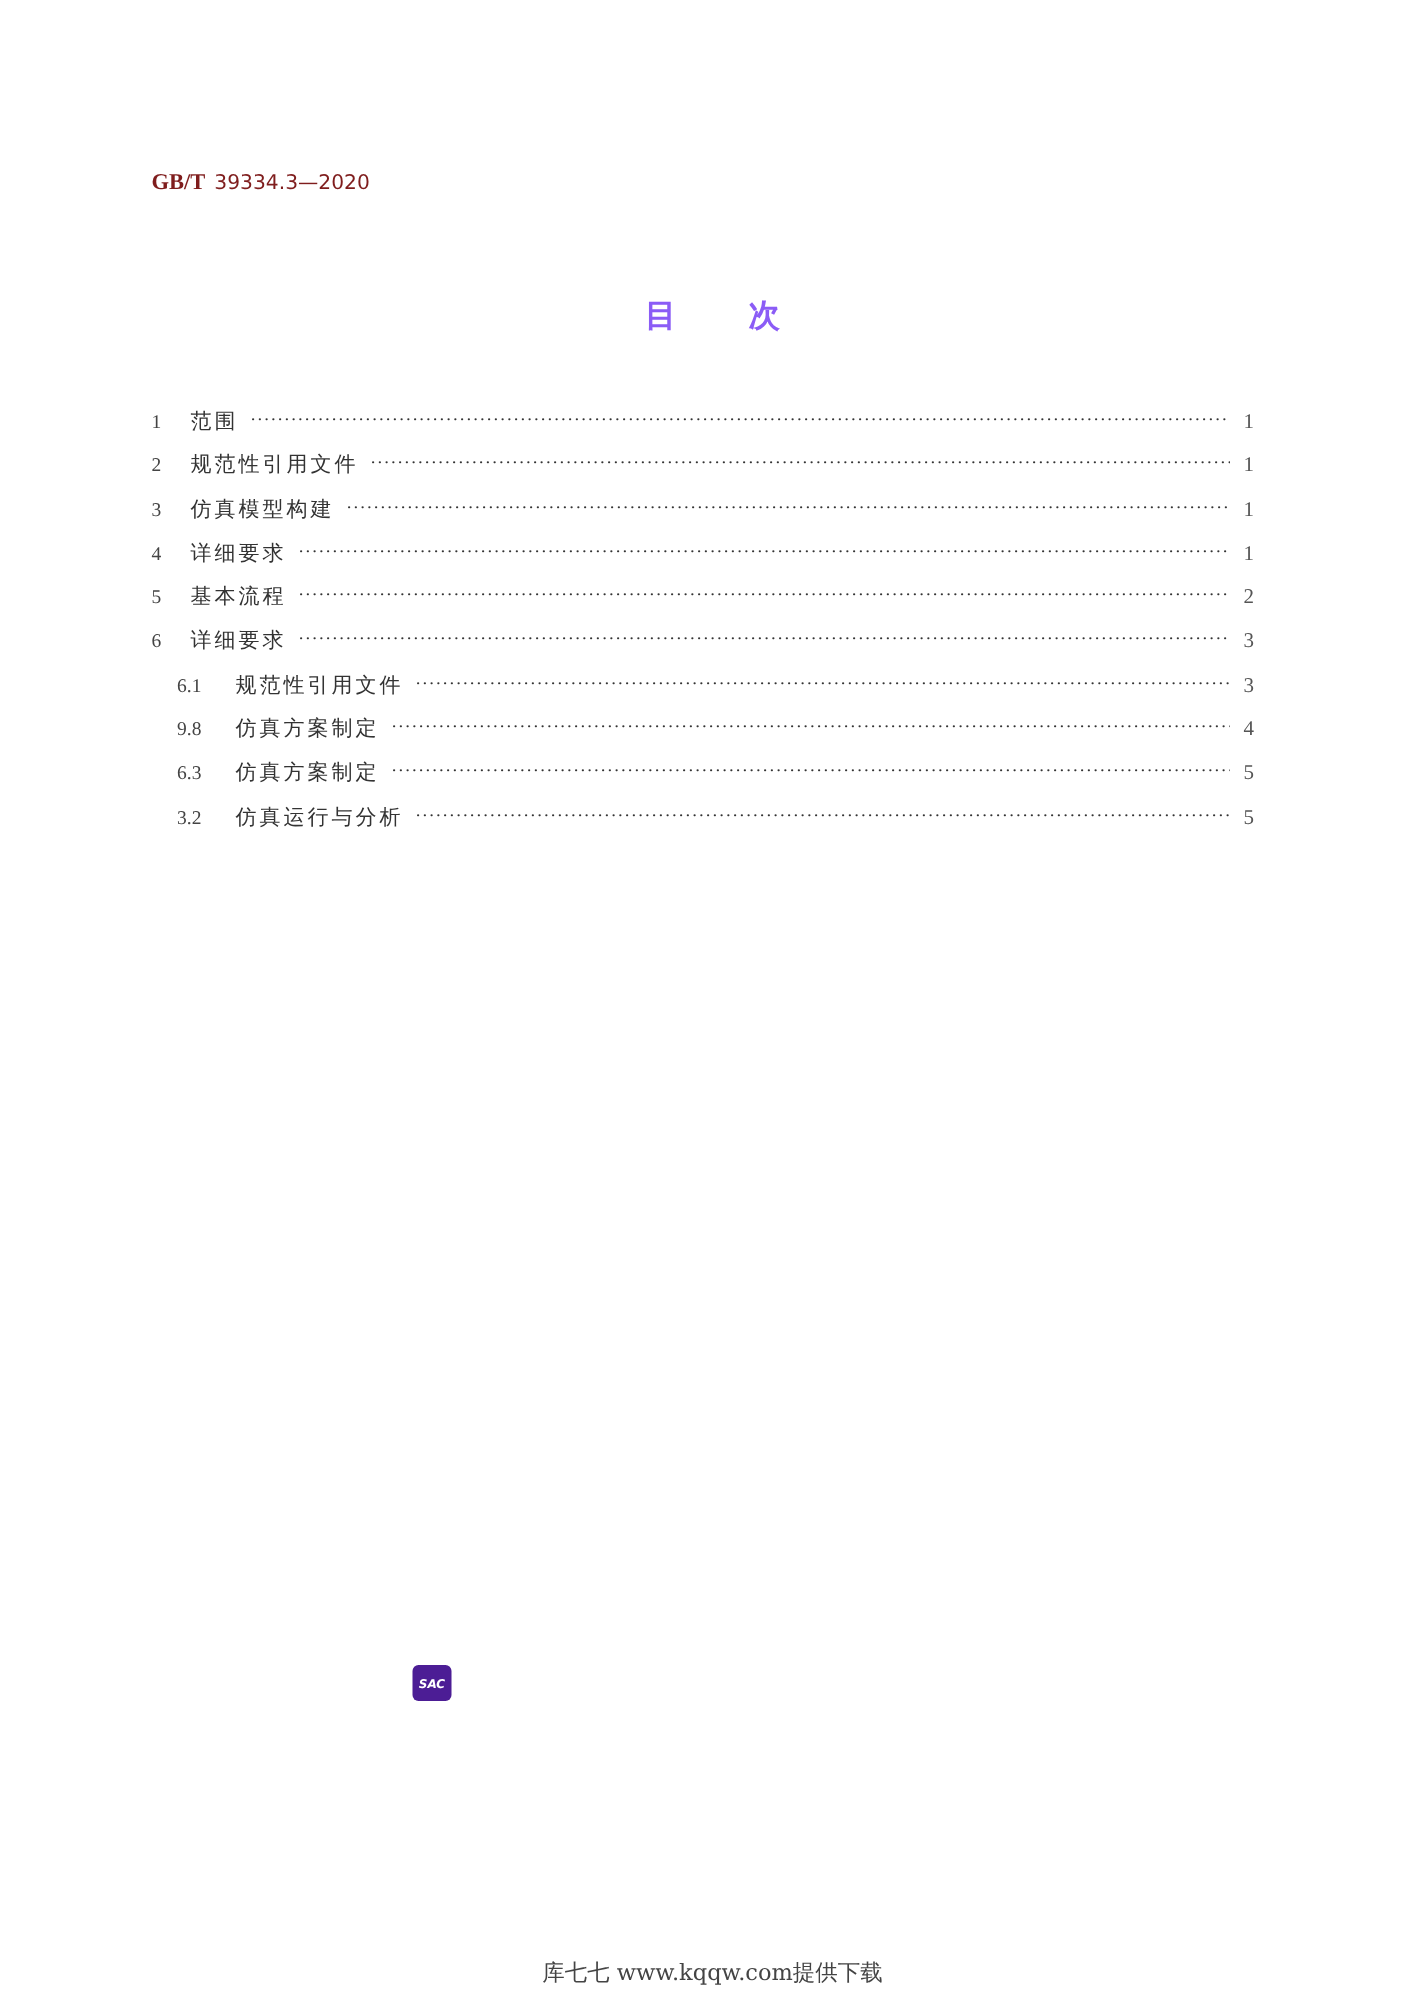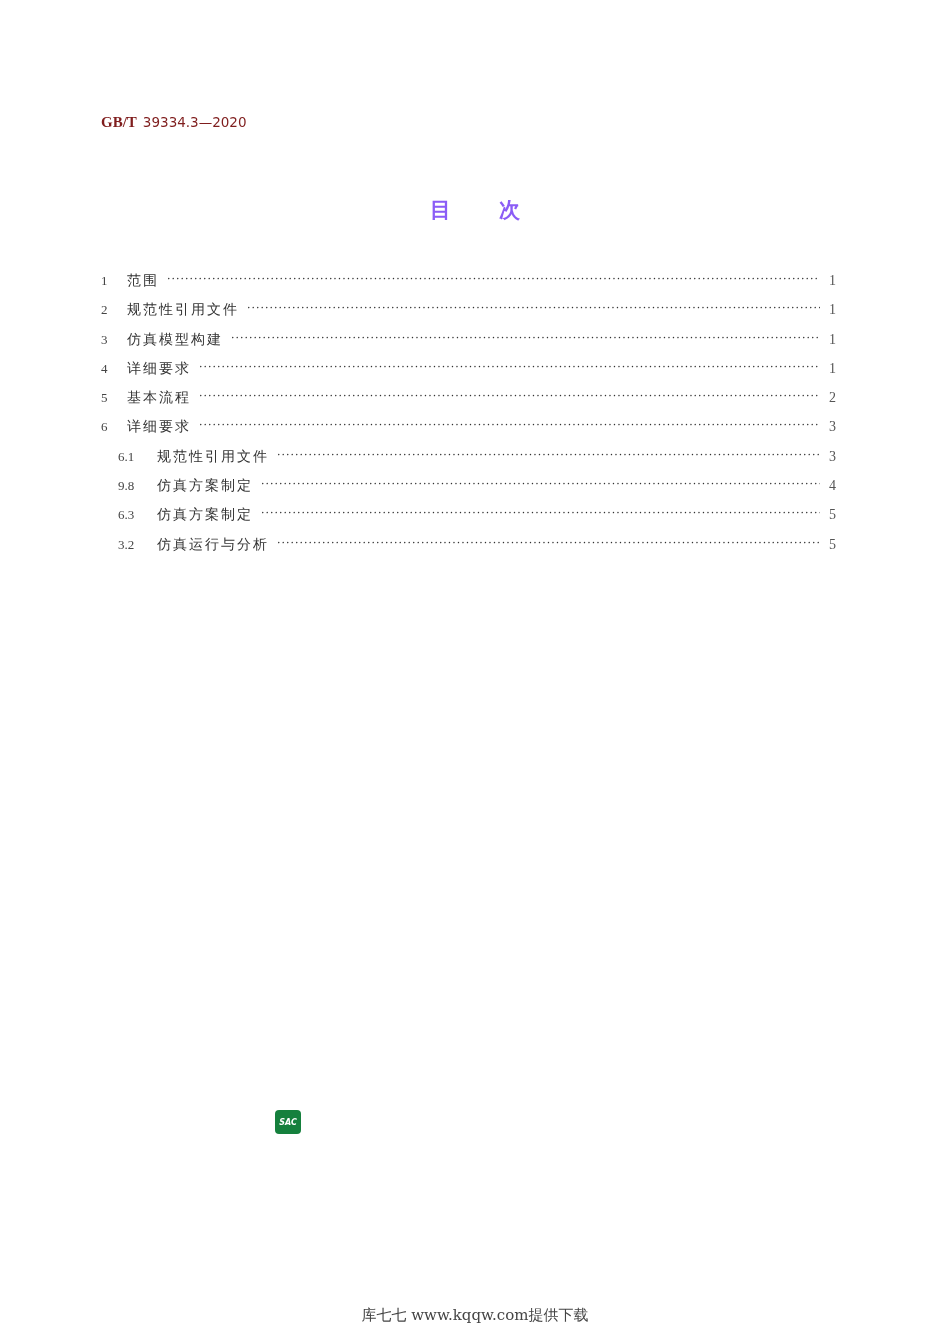--- a/index.html
+++ b/index.html
@@ -34,21 +34,21 @@
       color: #333; font-size: 11px; letter-spacing: 1px; position: relative; top: -2px;
     }
     .toc-row .leader::before {
       content: "···································································································································································································";
     }
     .toc-row .page {
       font-family: "Liberation Serif", serif; font-size: 14px; color: #555; width: 10px; text-align: right; flex: 0 0 auto;
     }
     .watermark {
       position: absolute; left: 275px; top: 1110px; width: 26px; height: 24px;
-      background: #15803d; border-radius: 4px; color: #fff;
+      background: #4c1d95; border-radius: 4px; color: #fff;
       font-family: "DejaVu Sans", sans-serif; font-size: 8px; font-weight: bold; font-style: italic;
       display: flex; align-items: center; justify-content: center;
     }
     .footer {
       position: absolute; left: 0; width: 950px; top: 1306px; text-align: center;
       font-family: "DejaVu Serif", serif; font-size: 15px; color: #444;
     }
   </style>
 </head>
 <body>

